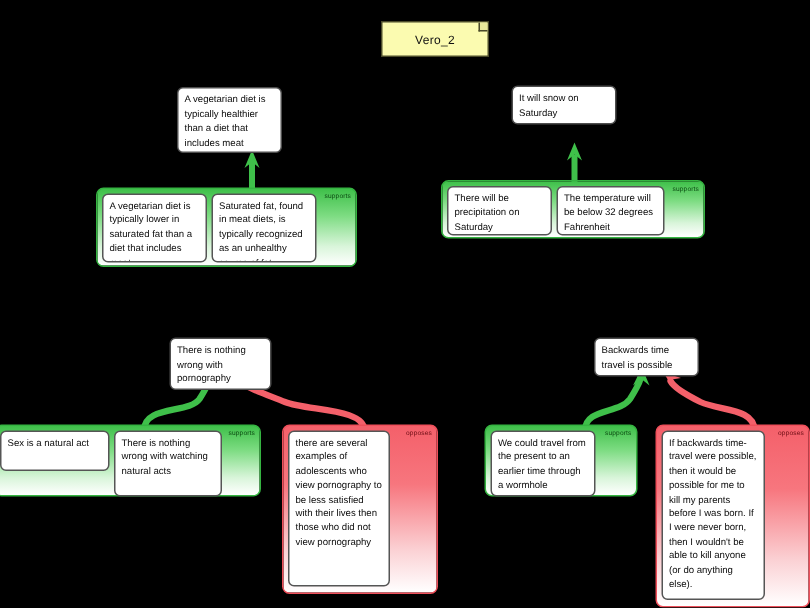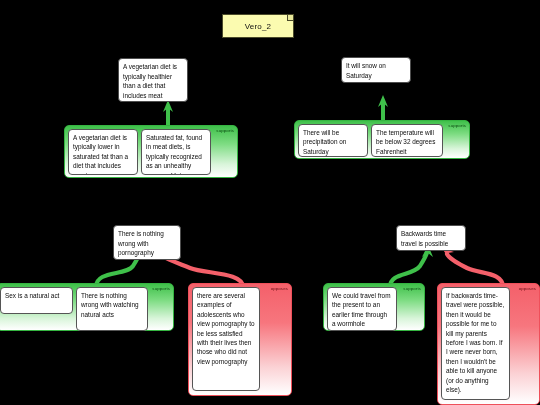--- a/index.html
+++ b/index.html
@@ -127,21 +127,21 @@
       <path d="M390,287 C390,272 413,276 420,266 C425,258 427,254 427,252" stroke="#3fc04a" stroke-width="4.2" fill="none" stroke-linecap="round"></path>
       <path d="M428,245 L433,257 L428,253 L422,257 Z" fill="#3fc04a"></path>
     </g>
 
     <g>
       <path d="M503,287 C503,272 480,274 467,268 C455,262 449,258 447,254" stroke="#f4606a" stroke-width="4.2" fill="none" stroke-linecap="round"></path>
       <path d="M442,248 L454,252 L448,253 L449,259 Z" fill="#f4606a"></path>
     </g>
   </svg>
 
-  <div class="map-title" style="left:222px; top:14px; width:72px; height:24px;">
+  <div class="map-title" style="left:254px; top:14px; width:72px; height:24px;">
     <span>Vero_2</span>
     <span class="fold"></span>
   </div>
 
   <div class="claim" style="left:118px; top:58px; width:70px; height:44px;">A vegetarian diet is typically healthier than a diet that includes meat</div>
 
   <div class="panel support" style="left:64px; top:125px; width:174px; height:53px;">
     <span class="panel-label" style="right:3px;">supports</span>
   </div>
   <div class="premise" style="left:68px; top:129px; width:70px; height:46px;">A vegetarian diet is typically lower in saturated fat than a diet that includes meat</div>

